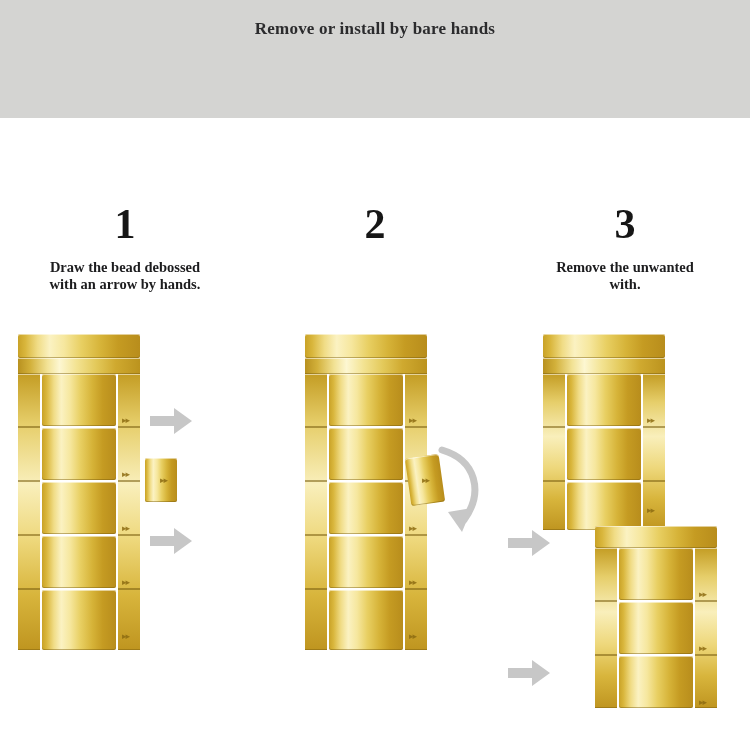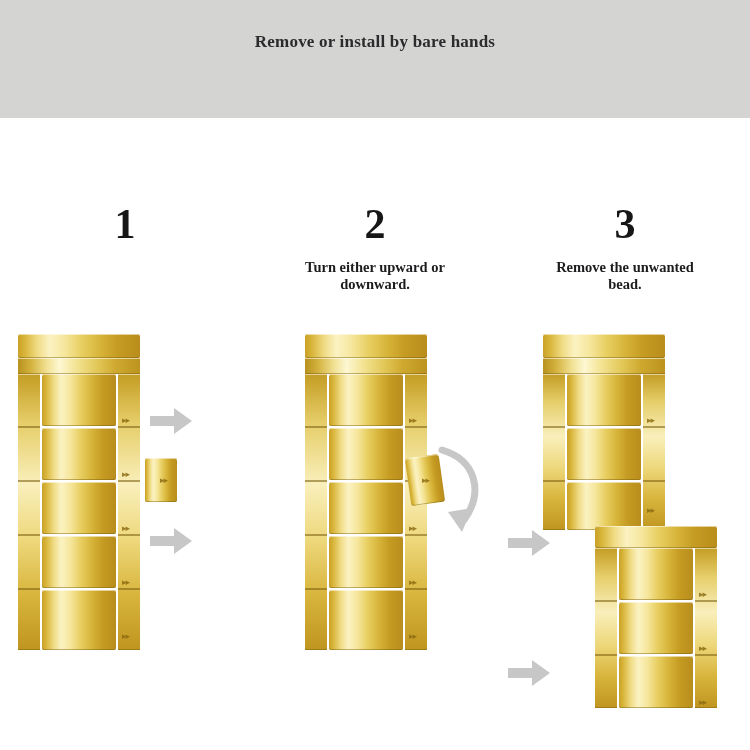--- a/index.html
+++ b/index.html
@@ -41,21 +41,21 @@
     color: #1d1d1f;
     font-weight: normal;
     text-align: center;
     line-height: 38px;
   }
   .banner-sub {
     font-family: "Liberation Serif", serif;
     font-size: 17px;
     color: #2b2b2d;
     text-align: center;
-    margin-top: 14px;
+    margin-top: 1px;
     font-weight: bold;
     letter-spacing: 0.2px;
   }
   
   .cols {
     position: absolute;
     left: 0;
     top: 118px;
     width: 750px;
     height: 632px;
@@ -157,20 +157,22 @@
 <div id="page">
 
   <div class="banner">
     <div class="banner-sub">Remove or install by bare hands</div>
   </div>
 
   <div class="cols">
 
     <div class="col">
       <div class="step-number">1</div>
+      <div class="step-caption">Draw the bead debossed
+with an arrow by hands.</div>
 
       <div class="art">
 
         <div class="band gold-h edge outer-link" style="left:18px; top:4px; width:122px; height:24px;"></div>
         <div class="band gold-h2 edge" style="left:18px; top:28px; width:122px; height:16px;"></div>
 
         <div class="band gold-v edge" style="left:18px; top:44px; width:22px; height:276px;"></div>
         <div class="band gold-v edge" style="left:118px; top:44px; width:22px; height:276px;"></div>
 
         <div class="band gold-h edge center-link" style="left:42px; top:44px; width:74px; height:52px;"></div>
@@ -205,22 +207,20 @@
         <div class="push-arrow" style="left:150px; top:198px;">
           <svg width="42" height="26" viewBox="0 0 42 26">
             <path d="M0 8 L24 8 L24 0 L42 13 L24 26 L24 18 L0 18 Z" fill="#c7c7c7"></path>
           </svg>
         </div>
       </div>
     </div>
 
     <div class="col">
       <div class="step-number">2</div>
-      <div class="step-caption">Turn either upward or
-downward.</div>
 
       <div class="art">
         <div class="band gold-h edge outer-link" style="left:55px; top:4px; width:122px; height:24px;"></div>
         <div class="band gold-h2 edge" style="left:55px; top:28px; width:122px; height:16px;"></div>
 
         <div class="band gold-v edge" style="left:55px; top:44px; width:22px; height:276px;"></div>
         <div class="band gold-v edge" style="left:155px; top:44px; width:22px; height:276px;"></div>
 
         <div class="band gold-h edge center-link" style="left:79px; top:44px; width:74px; height:52px;"></div>
         <div class="band gold-h edge center-link" style="left:79px; top:98px; width:74px; height:52px;"></div>
@@ -250,21 +250,21 @@
             <path d="M14 4 C48 14, 56 46, 36 74" stroke="#c7c7c7" stroke-width="7" fill="none" stroke-linecap="round"></path>
             <path d="M44 62 L34 86 L20 66 Z" fill="#c7c7c7"></path>
           </svg>
         </div>
       </div>
     </div>
 
     <div class="col">
       <div class="step-number">3</div>
       <div class="step-caption">Remove the unwanted
-bead.</div>
+with.</div>
 
       <div class="art">
 
         <div class="band gold-h edge outer-link" style="left:43px; top:4px; width:122px; height:24px;"></div>
         <div class="band gold-h2 edge" style="left:43px; top:28px; width:122px; height:16px;"></div>
 
         <div class="band gold-v edge" style="left:43px; top:44px; width:22px; height:156px;"></div>
         <div class="band gold-v edge" style="left:143px; top:44px; width:22px; height:156px;"></div>
 
         <div class="band gold-h edge center-link" style="left:67px; top:44px; width:74px; height:52px;"></div>

